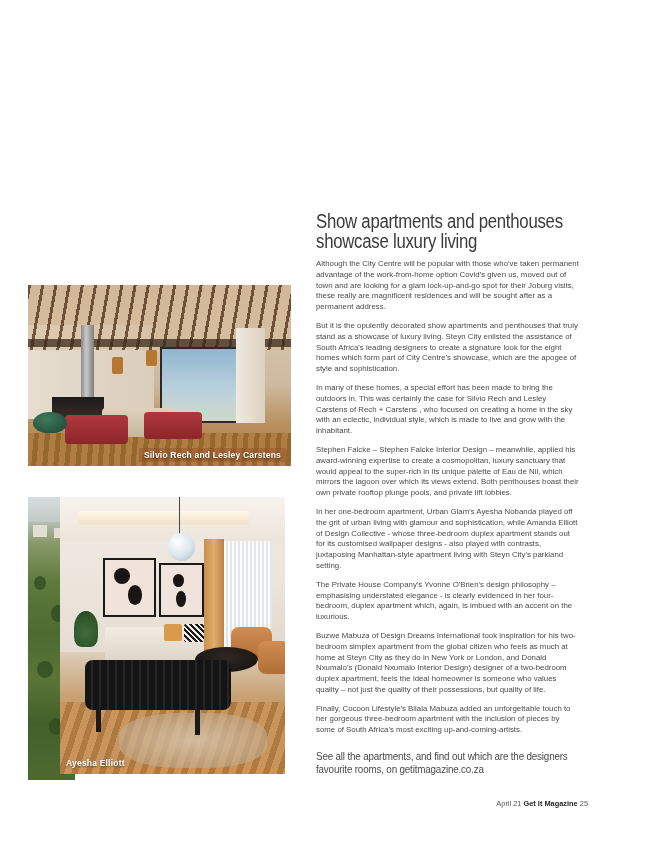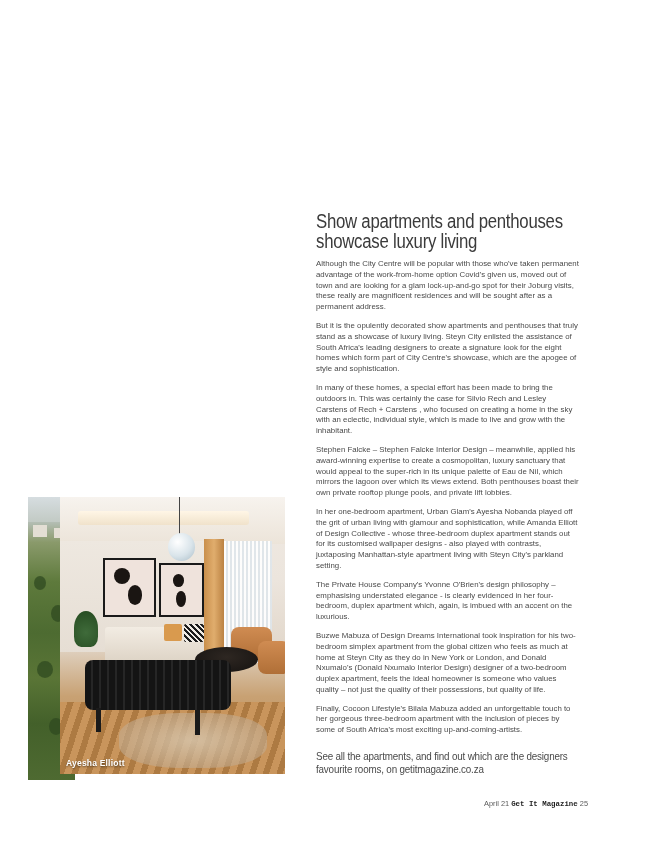--- a/index.html
+++ b/index.html
@@ -135,28 +135,45 @@
     color:#3b3b3b;font-weight:400;letter-spacing:-.3px;transform:scaleX(.86);
     transform-origin:left top;width:116%;margin:0 0 8px 0;}
   .body p{margin:0 0 8px 0;font-size:8.1px;line-height:10.8px;color:#4a4a4a;
     transform:scaleX(.97);transform-origin:left top;}
   .cta{font-family:"Liberation Sans",sans-serif;font-size:11.2px;line-height:13px;
     color:#4a4a4a;letter-spacing:-.2px;transform:scaleX(.88);transform-origin:left top;
     width:114%;margin-top:14px;}
 
   .footer{position:absolute;right:78px;bottom:42px;font-size:7.4px;color:#5a5a5a;
     white-space:nowrap;}
-  .footer b{color:#1f1f1f;font-family:Liberation Mono, monospace;}
+  .footer b{color:#1f1f1f;}
 </style>
 </head>
 <body>
 
 <div class="page">
 
 
+  <div class="photo" id="photo-loft">
+    <div class="wall"></div>
+    <div class="beams"></div>
+    <div class="truss"></div>
+    <div class="flue"></div>
+    <div class="fireplace"></div>
+    <div class="glassdoor"></div>
+    <div class="pillar"></div>
+    <div class="pendant" style="left:32%;top:40%"></div>
+    <div class="pendant" style="left:45%;top:36%"></div>
+    <div class="floorwood"></div>
+    <div class="sofa-cream" style="left:28%;top:68%;width:28%;height:16%"></div>
+    <div class="sofa-red" style="left:14%;top:72%;width:24%;height:16%"></div>
+    <div class="sofa-red" style="left:44%;top:70%;width:22%;height:15%"></div>
+    <div class="bowl"></div>
+    <div class="caption" id="caption-silvio">Silvio Rech and Lesley Carstens</div>
+  </div>
 
   <div class="photo" id="photo-aerial">
     <div class="sky"></div>
     <div class="bld" style="left:10%;top:10%;width:30%;height:4%"></div>
     <div class="bld" style="left:55%;top:11%;width:34%;height:3.5%"></div>
     <div class="tree" style="left:12%;top:28%;width:26%;height:5%"></div>
     <div class="tree" style="left:48%;top:38%;width:30%;height:6%"></div>
     <div class="tree" style="left:20%;top:58%;width:34%;height:6%"></div>
     <div class="tree" style="left:44%;top:78%;width:30%;height:6%"></div>
   </div>

